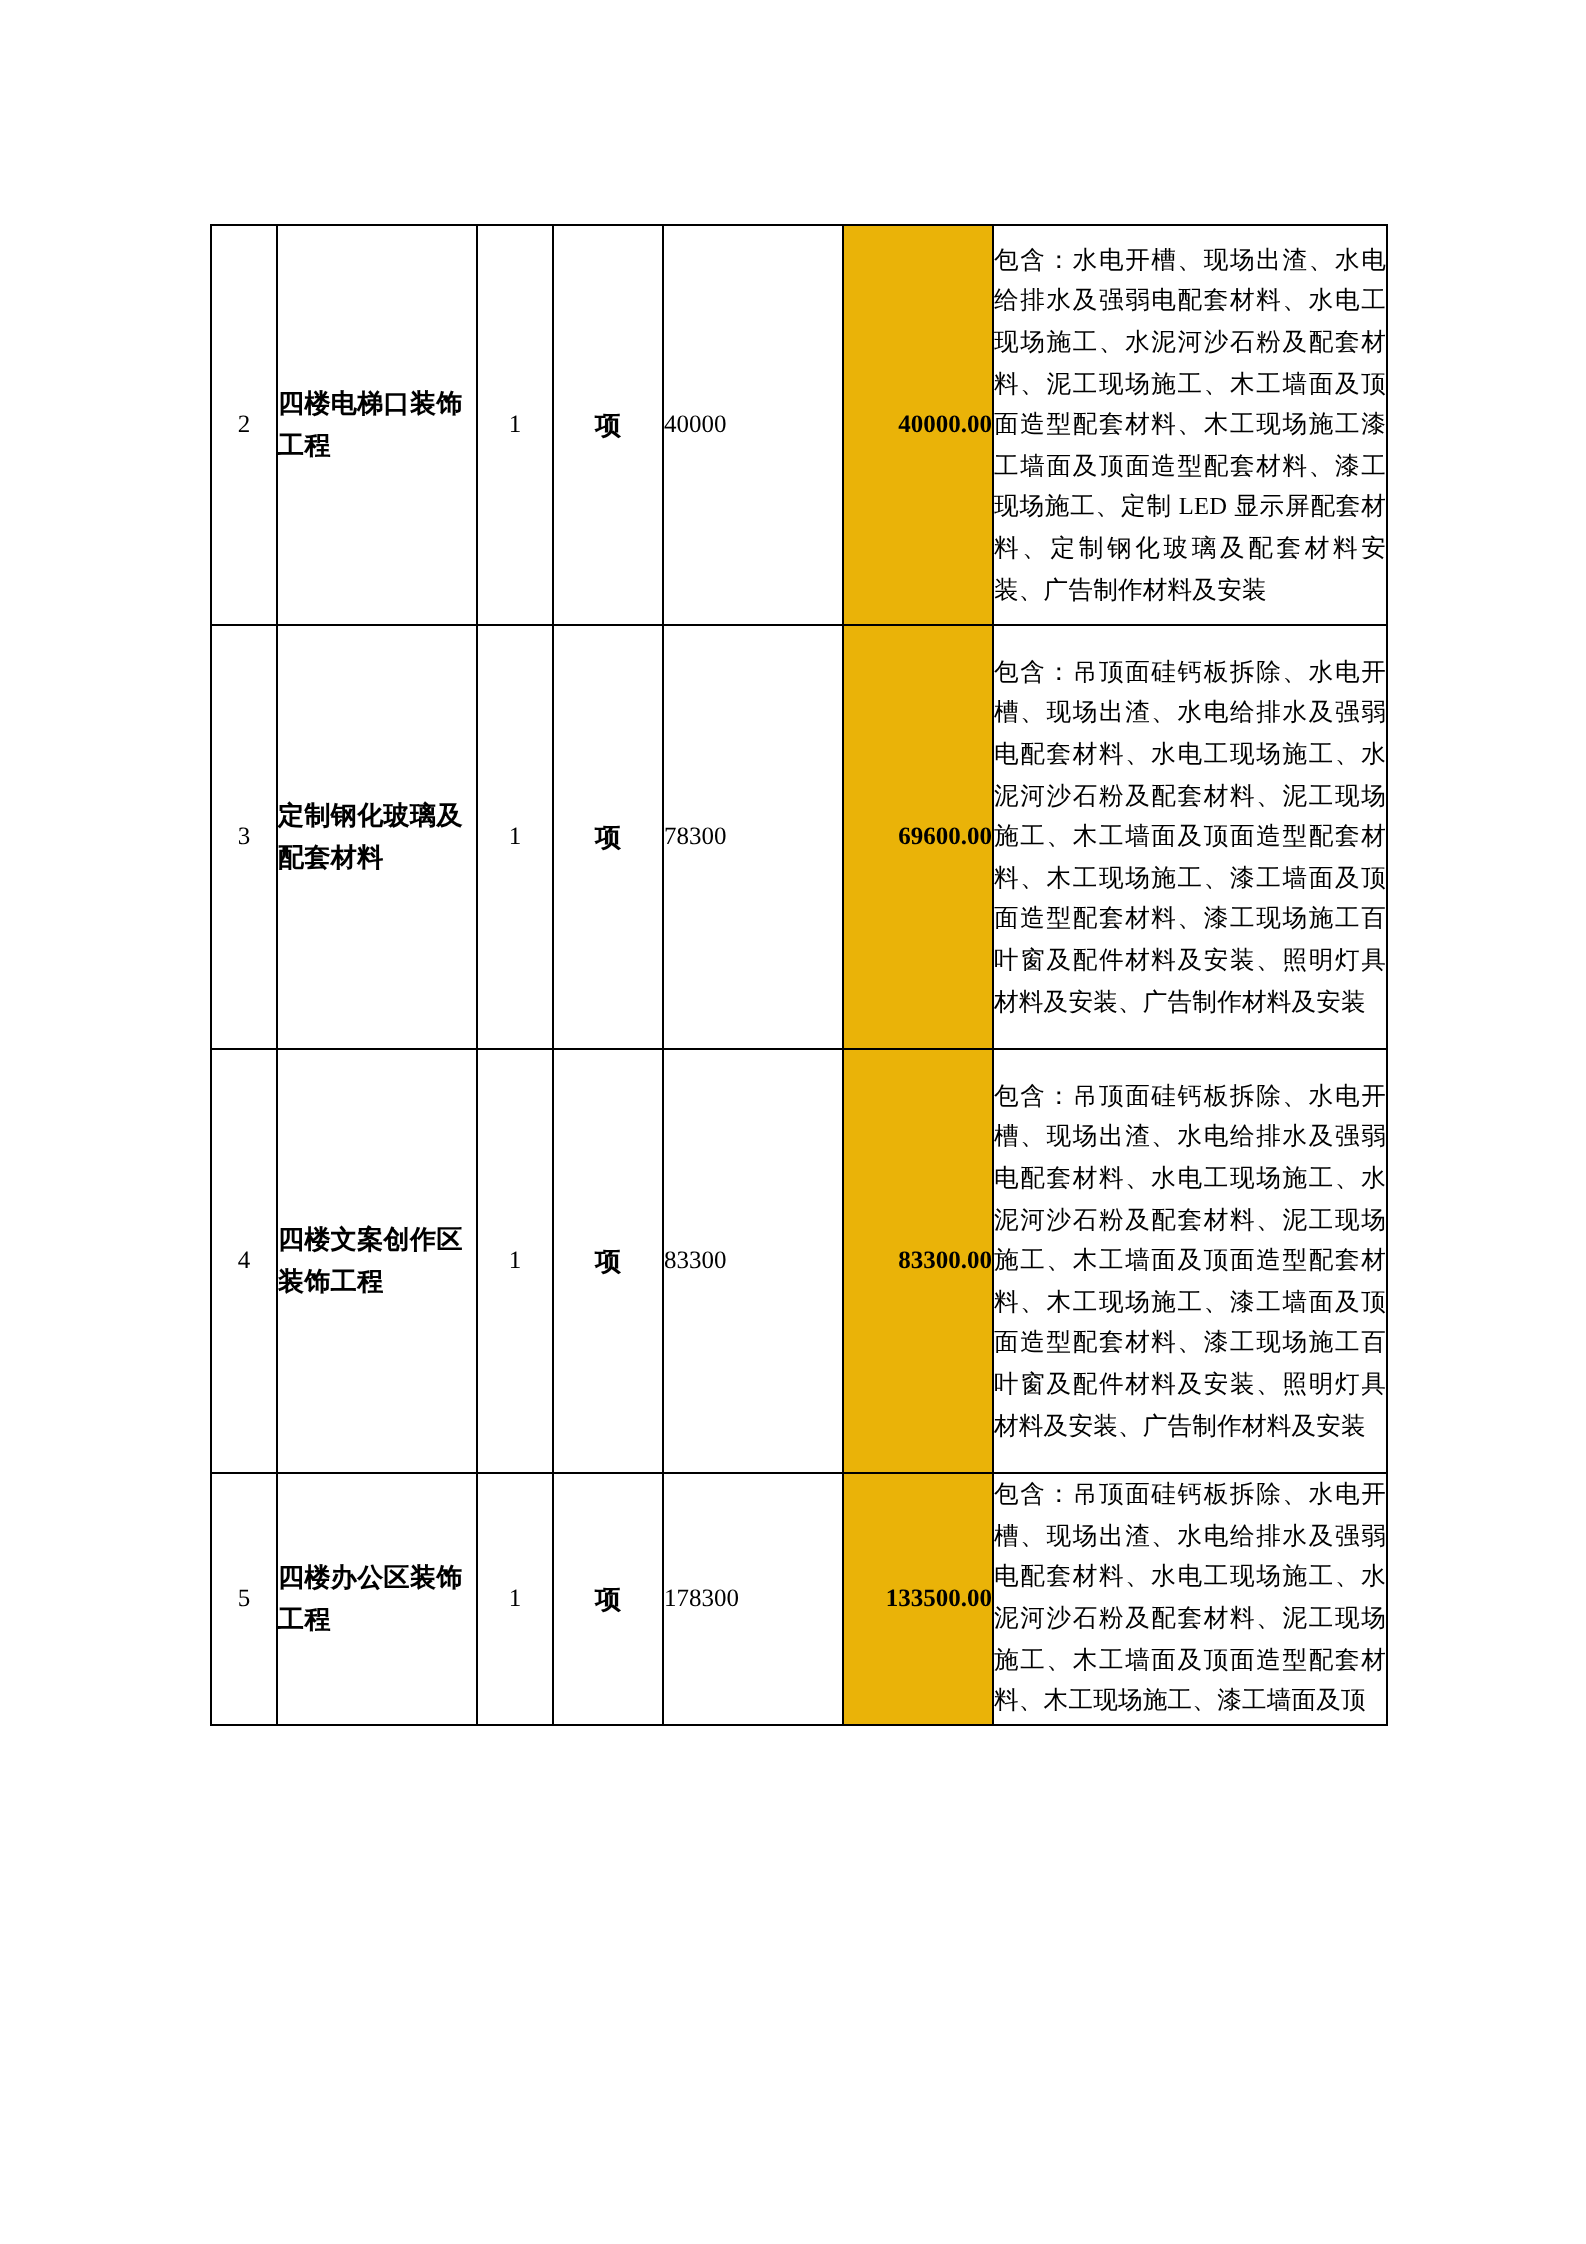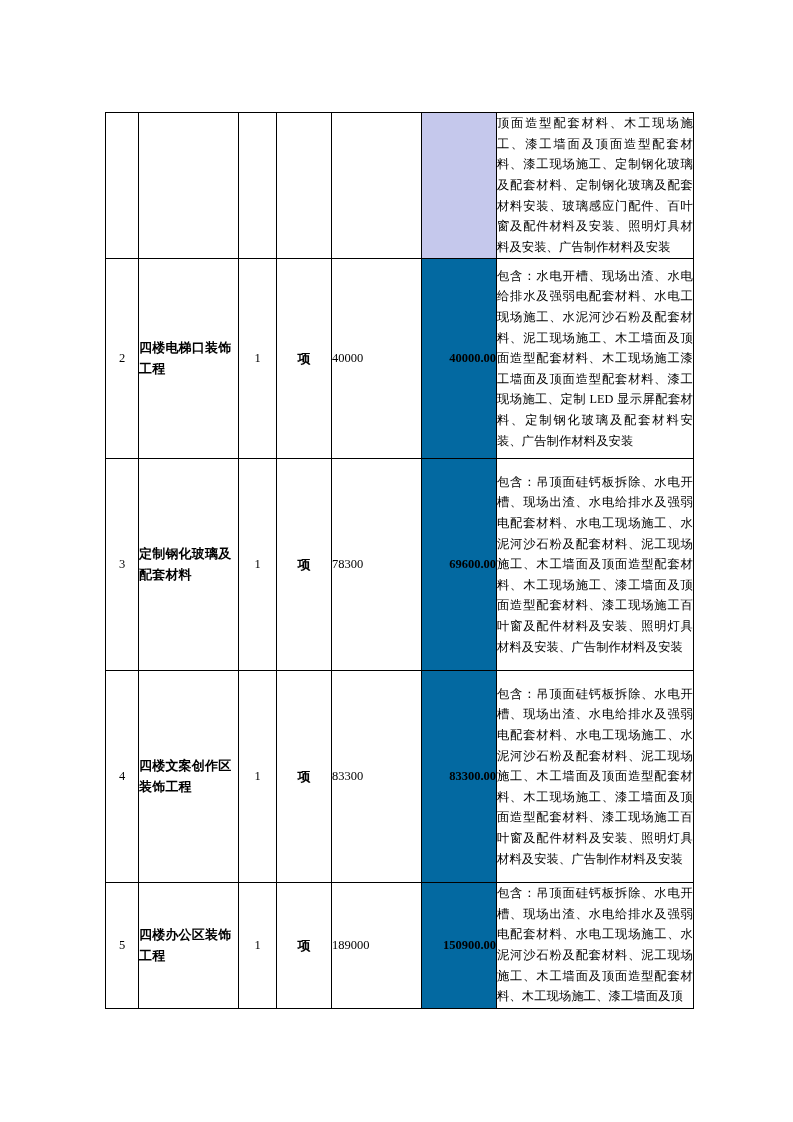--- a/index.html
+++ b/index.html
@@ -67,21 +67,21 @@
   }
   .cell-price {
     text-align: left;
     font-size: 12.5px;
     padding-right: 8px;
   }
   .cell-total {
     text-align: right;
     font-size: 12.5px;
     padding-right: 5px;
-    background: #0369a1;
+    background: #eab308;
     font-weight: bold;
   }
   .cell-desc {
     font-size: 12.3px;
     line-height: 1.68;
     padding: 3px 5px 3px 6px;
     text-align: justify;
     text-justify: inter-ideograph;
     vertical-align: top;
     letter-spacing: 0.1px;
@@ -100,29 +100,20 @@
     <colgroup>
       <col class="c-no">
         <col class="c-name">
         <col class="c-qty">
         <col class="c-unit">
         <col class="c-price">
         <col class="c-total">
         <col class="c-desc">
     </colgroup>
     <tbody>
-      <tr style="height:146px;">
-        <td class="cell-no blank"></td>
-        <td class="cell-name blank"></td>
-        <td class="cell-qty blank"></td>
-        <td class="cell-unit blank"></td>
-        <td class="cell-price blank"></td>
-        <td class="cell-total blank shade"></td>
-        <td class="cell-desc clip-top">顶面造型配套材料、木工现场施工、漆工墙面及顶面造型配套材料、漆工现场施工、定制钢化玻璃及配套材料、定制钢化玻璃及配套材料安装、玻璃感应门配件、百叶窗及配件材料及安装、照明灯具材料及安装、广告制作材料及安装</td>
-      </tr>
       <tr style="height:200px;">
         <td class="cell-no">2</td>
         <td class="cell-name">四楼电梯口装饰工程</td>
         <td class="cell-qty">1</td>
         <td class="cell-unit">项</td>
         <td class="cell-price">40000</td>
         <td class="cell-total">40000.00</td>
         <td class="cell-desc">包含：水电开槽、现场出渣、水电给排水及强弱电配套材料、水电工现场施工、水泥河沙石粉及配套材料、泥工现场施工、木工墙面及顶面造型配套材料、木工现场施工漆工墙面及顶面造型配套材料、漆工现场施工、定制 LED 显示屏配套材料、定制钢化玻璃及配套材料安装、广告制作材料及安装</td>
       </tr>
       <tr style="height:212px;">
@@ -141,19 +132,19 @@
         <td class="cell-unit">项</td>
         <td class="cell-price">83300</td>
         <td class="cell-total">83300.00</td>
         <td class="cell-desc">包含：吊顶面硅钙板拆除、水电开槽、现场出渣、水电给排水及强弱电配套材料、水电工现场施工、水泥河沙石粉及配套材料、泥工现场施工、木工墙面及顶面造型配套材料、木工现场施工、漆工墙面及顶面造型配套材料、漆工现场施工百叶窗及配件材料及安装、照明灯具材料及安装、广告制作材料及安装</td>
       </tr>
       <tr style="height:126px;">
         <td class="cell-no">5</td>
         <td class="cell-name">四楼办公区装饰工程</td>
         <td class="cell-qty">1</td>
         <td class="cell-unit">项</td>
-        <td class="cell-price">189000</td>
-        <td class="cell-total">150900.00</td>
+        <td class="cell-price">178300</td>
+        <td class="cell-total">133500.00</td>
         <td class="cell-desc clip-top">包含：吊顶面硅钙板拆除、水电开槽、现场出渣、水电给排水及强弱电配套材料、水电工现场施工、水泥河沙石粉及配套材料、泥工现场施工、木工墙面及顶面造型配套材料、木工现场施工、漆工墙面及顶</td>
       </tr>
     </tbody>
   </table>
 </div>
 
 </body></html>

